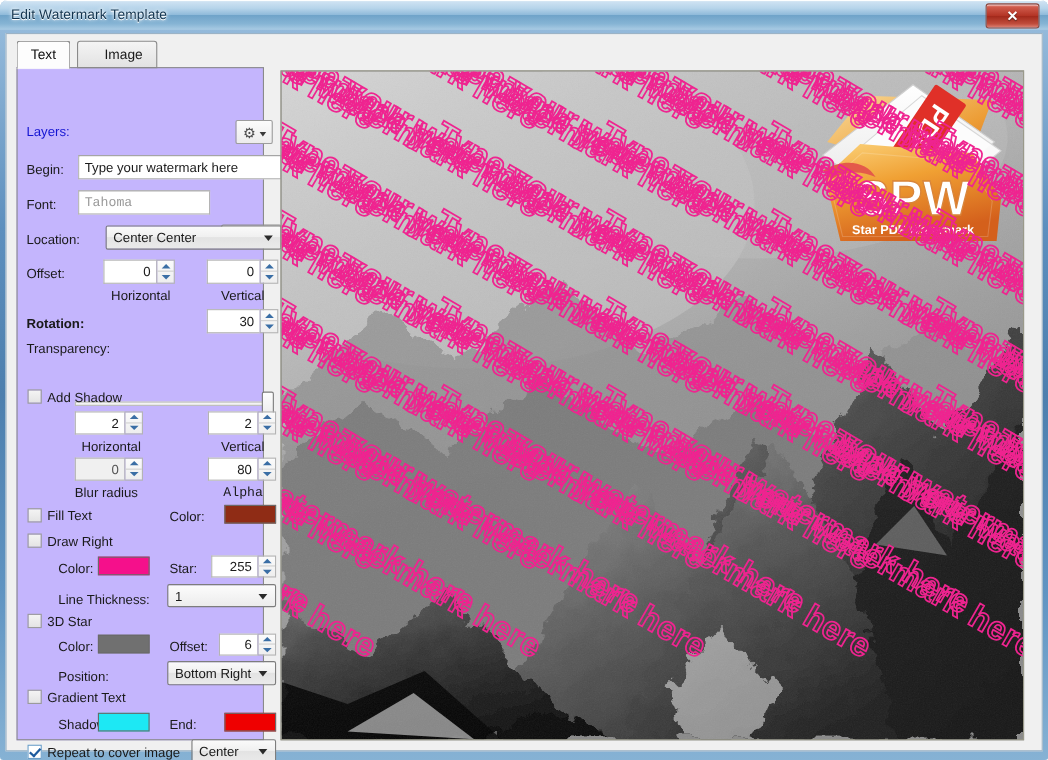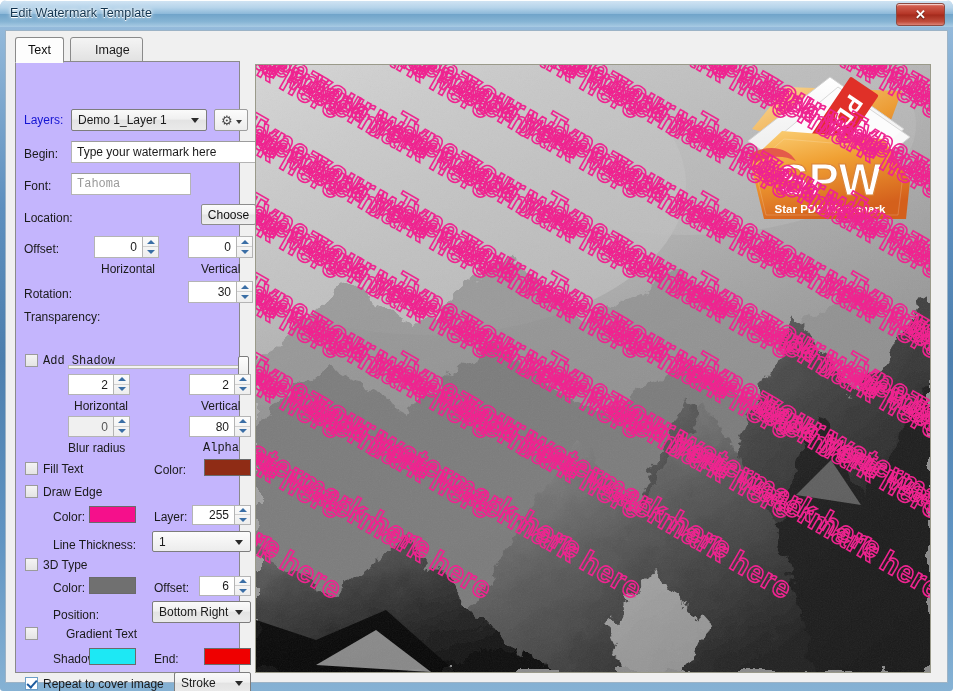--- a/index.html
+++ b/index.html
@@ -212,39 +212,39 @@
         <span>Text</span>
       </div>
       <div class="tab inactive">
         <span>Image</span>
       </div>
     </div>
 
     <div id="panel">
 
       <div class="lbl lbl-blue" style="left:8px;top:51px;">Layers:</div>
-      <div class="combo" style="left:55px;top:47px;width:136px;height:22px;">
-        <span>Demo 1_Layer 1</span>
-        <span class="arrow"></span>
-      </div>
 
       <div class="lbl" style="left:8px;top:85px;">Begin:</div>
       <div class="txtbox" style="left:55px;top:79px;width:185px;height:22px;">
         <span>Type your watermark here</span>
       </div>
 
       <div class="lbl" style="left:8px;top:117px;">Font:</div>
       <div class="txtbox" style="left:55px;top:111px;width:120px;height:22px;">
         <span class="lbl-gray" style="position:static;">Tahoma</span>
       </div>
       <div id="choose-btn">
         <span>Choose</span>
       </div>
 
       <div class="lbl" style="left:8px;top:149px;">Location:</div>
+      <div class="combo" style="left:80px;top:143px;width:160px;height:22px;">
+        <span>Center Center</span>
+        <span class="arrow"></span>
+      </div>
 
       <div class="lbl" style="left:8px;top:180px;">Offset:</div>
       <div class="spin" style="left:78px;top:174px;width:65px;height:22px;">
         <div class="fld">0</div>
         <div class="btns">
           <div class="up">
               <i class="tri-up"></i>
             </div>
           <div class="dn">
               <i class="tri-dn"></i>
@@ -258,39 +258,39 @@
           <div class="up">
               <i class="tri-up"></i>
             </div>
           <div class="dn">
               <i class="tri-dn"></i>
             </div>
         </div>
       </div>
       <div class="lbl" style="left:185px;top:200px;">Vertical</div>
 
-      <div class="lbl" style="left:8px;top:225px;">Rotation:</div>
+      <div class="lbl" style="left:8px;top:225px;font-weight:bold;">Rotation:</div>
       <div class="spin" style="left:172px;top:219px;width:65px;height:22px;">
         <div class="fld">30</div>
         <div class="btns">
           <div class="up">
               <i class="tri-up"></i>
             </div>
           <div class="dn">
               <i class="tri-dn"></i>
             </div>
         </div>
       </div>
 
       <div class="lbl" style="left:8px;top:248px;">Transparency:</div>
       <div id="slider-track"></div>
       <div id="slider-thumb"></div>
 
       <div class="cb" style="left:9px;top:292px;"></div>
-      <div class="lbl" style="left:27px;top:292px;font-family:Liberation Mono, monospace;">Add Shadow</div>
+      <div class="lbl" style="left:27px;top:292px;">Add Shadow</div>
 
       <div class="spin" style="left:52px;top:312px;width:62px;height:21px;">
         <div class="fld">2</div>
         <div class="btns">
           <div class="up">
               <i class="tri-up"></i>
             </div>
           <div class="dn">
               <i class="tri-dn"></i>
             </div>
@@ -336,45 +336,45 @@
         </div>
       </div>
       <div class="lbl" style="left:187px;top:379px;font-family:Liberation Mono, monospace;">Alpha</div>
 
       <div class="cb" style="left:9px;top:400px;"></div>
       <div class="lbl" style="left:27px;top:400px;">Fill Text</div>
       <div class="lbl" style="left:138px;top:401px;">Color:</div>
       <div class="swatch" id="sw-fill" style="left: 188px; top: 397px; width: 47px; height: 17px; background: rgb(143, 44, 21);"></div>
 
       <div class="cb" style="left:9px;top:423px;"></div>
-      <div class="lbl" style="left:27px;top:423px;">Draw Edge</div>
+      <div class="lbl" style="left:27px;top:423px;">Draw Right</div>
 
       <div class="lbl" style="left:37px;top:448px;">Color:</div>
       <div class="swatch" id="sw-edge" style="left: 73px; top: 444px; width: 47px; height: 17px; background: rgb(245, 16, 139);"></div>
-      <div class="lbl" style="left:138px;top:448px;">Layer:</div>
+      <div class="lbl" style="left:138px;top:448px;">Star:</div>
       <div class="spin" style="left:176px;top:443px;width:59px;height:20px;">
         <div class="fld">255</div>
         <div class="btns">
           <div class="up">
               <i class="tri-up"></i>
             </div>
           <div class="dn">
               <i class="tri-dn"></i>
             </div>
         </div>
       </div>
 
       <div class="lbl" style="left:37px;top:476px;">Line Thickness:</div>
       <div class="combo flat" style="left:136px;top:469px;width:99px;height:21px;">
         <span>1</span>
         <span class="arrow"></span>
       </div>
 
       <div class="cb" style="left:9px;top:496px;"></div>
-      <div class="lbl" style="left:27px;top:496px;">3D Type</div>
+      <div class="lbl" style="left:27px;top:496px;">3D Star</div>
 
       <div class="lbl" style="left:37px;top:519px;">Color:</div>
       <div class="swatch" id="sw-3d" style="left: 73px; top: 515px; width: 47px; height: 17px; background: rgb(112, 112, 112);"></div>
       <div class="lbl" style="left:138px;top:519px;">Offset:</div>
       <div class="spin" style="left:183px;top:514px;width:52px;height:20px;">
         <div class="fld">6</div>
         <div class="btns">
           <div class="up">
               <i class="tri-up"></i>
             </div>
@@ -384,31 +384,31 @@
         </div>
       </div>
 
       <div class="lbl" style="left:37px;top:546px;">Position:</div>
       <div class="combo" style="left:136px;top:539px;width:99px;height:22px;">
         <span>Bottom Right</span>
         <span class="arrow"></span>
       </div>
 
       <div class="cb" style="left:9px;top:565px;"></div>
-      <div class="lbl" style="left:27px;top:565px;margin-left:23px;">Gradient Text</div>
+      <div class="lbl" style="left:27px;top:565px;">Gradient Text</div>
 
       <div class="lbl" style="left:37px;top:590px;">Shadow:</div>
       <div class="swatch" id="sw-begin" style="left: 73px; top: 586px; width: 47px; height: 17px; background: rgb(29, 232, 244);"></div>
       <div class="lbl" style="left:138px;top:590px;">End:</div>
       <div class="swatch" id="sw-end" style="left: 188px; top: 586px; width: 47px; height: 17px; background: rgb(239, 0, 0);"></div>
 
       <div class="cb checked" style="left:9px;top:615px;"></div>
       <div class="lbl" style="left:27px;top:615px;">Repeat to cover image</div>
       <div class="combo" style="left:158px;top:610px;width:77px;height:22px;">
-        <span>Stroke</span>
+        <span>Center</span>
         <span class="arrow"></span>
       </div>
 
       <div id="gear-btn" style="left:198px;top:47px;width:34px;height:22px;">
         <div id="gear-glyph">⚙</div>
         <div id="gear-arrow"></div>
       </div>
 
     </div>
 

